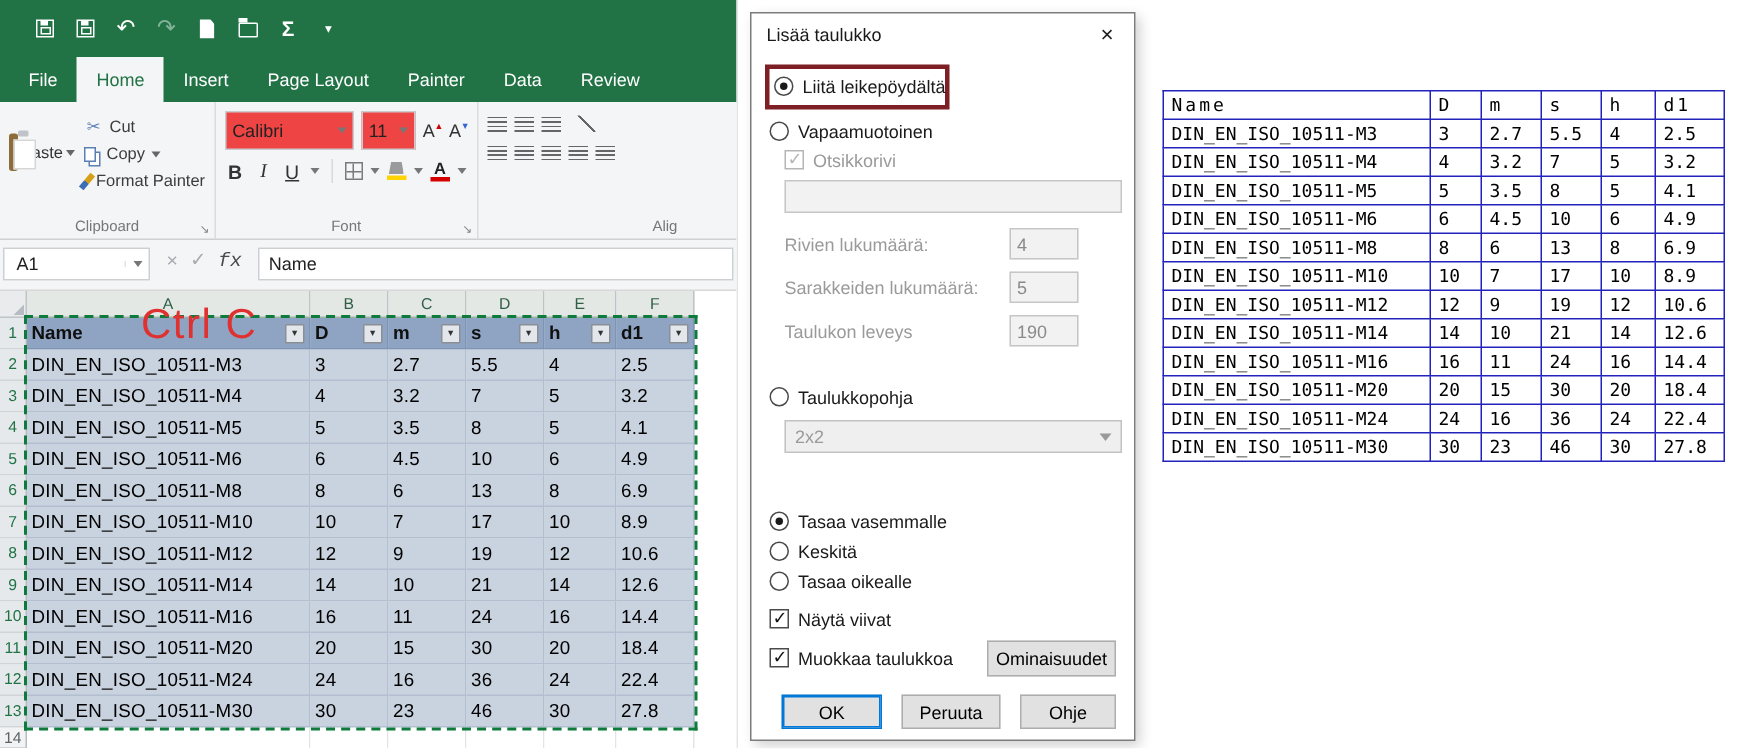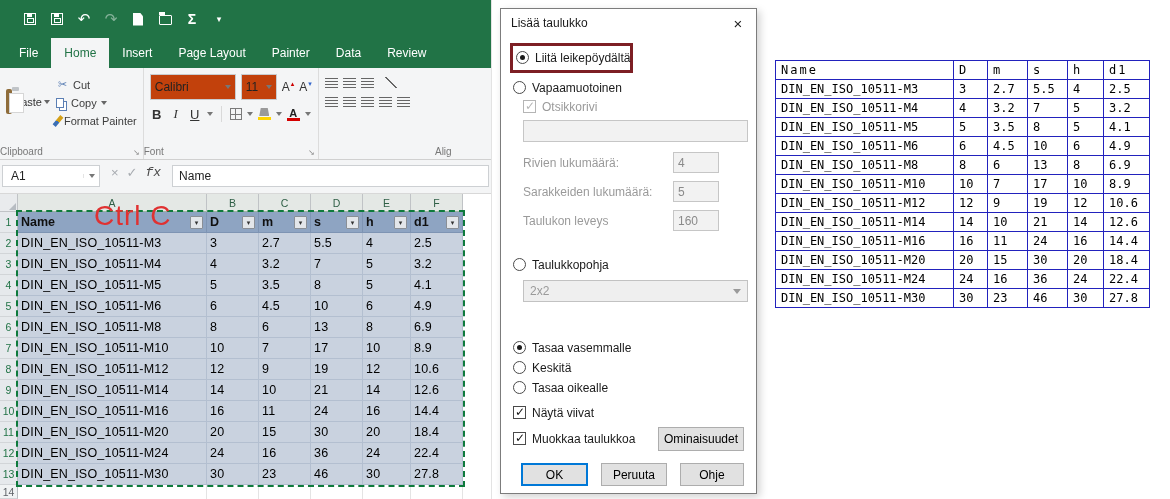--- a/index.html
+++ b/index.html
@@ -29,41 +29,41 @@
   .icon-folder{ width:13px; height:10px; border:1.5px solid #fff; border-radius:1px; position:relative; margin-top:2px; }
   .icon-folder::before{ content:''; position:absolute; top:-4px; left:-1px; width:6px; height:2.5px; background:#fff; }
 
   .tabrow{ height:30px; background:var(--excel-green); display:flex; align-items:stretch; padding-left:6px; }
   .tab{ color:#fff; font-size:12px; padding:8px 13px 0; cursor:default; }
   .tab.active{ background:#f4f5f6; color:var(--excel-green); }
 
   .ribbon{ height:92px; background:#f4f5f6; border-bottom:1px solid #d0d0d0; display:flex; }
   .rgroup{ position:relative; border-right:1px solid #dcdcdc; padding:6px 6px 16px; }
   .g-clip{ width:150px; } .g-font{ width:214px; } .g-align{ width:250px; flex:none; }
-  .rgroup-label{ position:absolute; bottom:2px; left:0; right:0; 
+  .rgroup-label{ position:absolute; bottom:2px; left:0; right:0; text-align:center;
                  font-size:10px; color:#777; }
   .launcher{ position:absolute; right:3px; bottom:2px; font-size:8px; color:#8a8a8a; }
   .clip-content{ display:flex; gap:6px; }
   .paste-btn{ display:flex; align-items:center; gap:2px; width:44px; padding-top:2px; }
   .icon-clip{ position:relative; width:19px; height:25px; background:#8e6c3a; border-radius:2px; }
   .icon-clip::before{ content:''; position:absolute; top:-2px; left:6px; width:7px; height:4px; background:#c0c4c8; border-radius:1px; }
   .icon-clip::after{ content:''; position:absolute; left:3px; top:4px; width:13px; height:18px; background:#fff; border:1px solid #d6d6d6; }
   .plabel{ font-size:11px; color:#333; }
   .tiny-caret{ width:0; height:0; border-left:3px solid transparent; border-right:3px solid transparent;
                border-top:4px solid #666; display:inline-block; }
   .stack{ display:flex; flex-direction:column; gap:6px; padding-top:4px; }
   .sbtn{ display:flex; align-items:center; gap:4px; font-size:11px; color:#3d3d3d; white-space:nowrap; }
   .ic{ width:13px; display:inline-flex; justify-content:center; color:#5b7fb4; font-size:11px; }
   .icon-copy{ width:8px; height:10px; border:1px solid #5b7fb4; background:#fff;
               box-shadow:3px 3px 0 -1px #fff,3px 3px 0 0 #5b7fb4; margin-right:3px; }
   .icon-brush{ width:4px; height:12px; background:linear-gradient(#d4a017 0 55%,#3b6fb5 55% 100%); transform:rotate(40deg); }
 
   .font-content{ display:flex; flex-direction:column; gap:6px; }
   .frow{ display:flex; align-items:center; gap:5px; }
-  .select{ height:21px; background:#c2410c; border:1px solid #c8ccd0; display:flex; align-items:center;
+  .select{ height:21px; background:#ef4444; border:1px solid #c8ccd0; display:flex; align-items:center;
            justify-content:space-between; font-size:12px; padding:12px 4px; color:#222; }
   .name-sel{ width:86px; } .size-sel{ width:36px; }
   .dd{ width:0; height:0; border-left:3px solid transparent; border-right:3px solid transparent;
        border-top:4px solid #777; display:inline-block; }
   .fbtn2{ font-size:12px; color:#333; display:inline-flex; align-items:flex-start; }
   .fbtn2 i{ font-style:normal; font-size:7px; color:#c00; margin-left:1px; }
   .fmt{ font-size:13px; color:#333; width:14px; text-align:center; }
   .fmt.b{ font-weight:bold; } .fmt.i{ font-style:italic; font-family:"Liberation Serif",serif; }
   .fmt.u{ text-decoration:underline; }
   .vsep{ width:1px; height:16px; background:#d9d9d9; margin:0 3px; }
@@ -495,21 +495,21 @@
         <div class="field-row">
           <span class="disabled-text">Rivien lukumäärä:</span>
           <div class="dlg-input num">4</div>
         </div>
         <div class="field-row">
           <span class="disabled-text">Sarakkeiden lukumäärä:</span>
           <div class="dlg-input num">5</div>
         </div>
         <div class="field-row">
           <span class="disabled-text">Taulukon leveys</span>
-          <div class="dlg-input num">160</div>
+          <div class="dlg-input num">190</div>
         </div>
       </div>
 
       <div class="radio-row tmpl">
         <span class="radio"></span>
         <span>Taulukkopohja</span>
       </div>
       <div class="dlg-select">
         <span>2x2</span>
         <span class="chev"></span>

